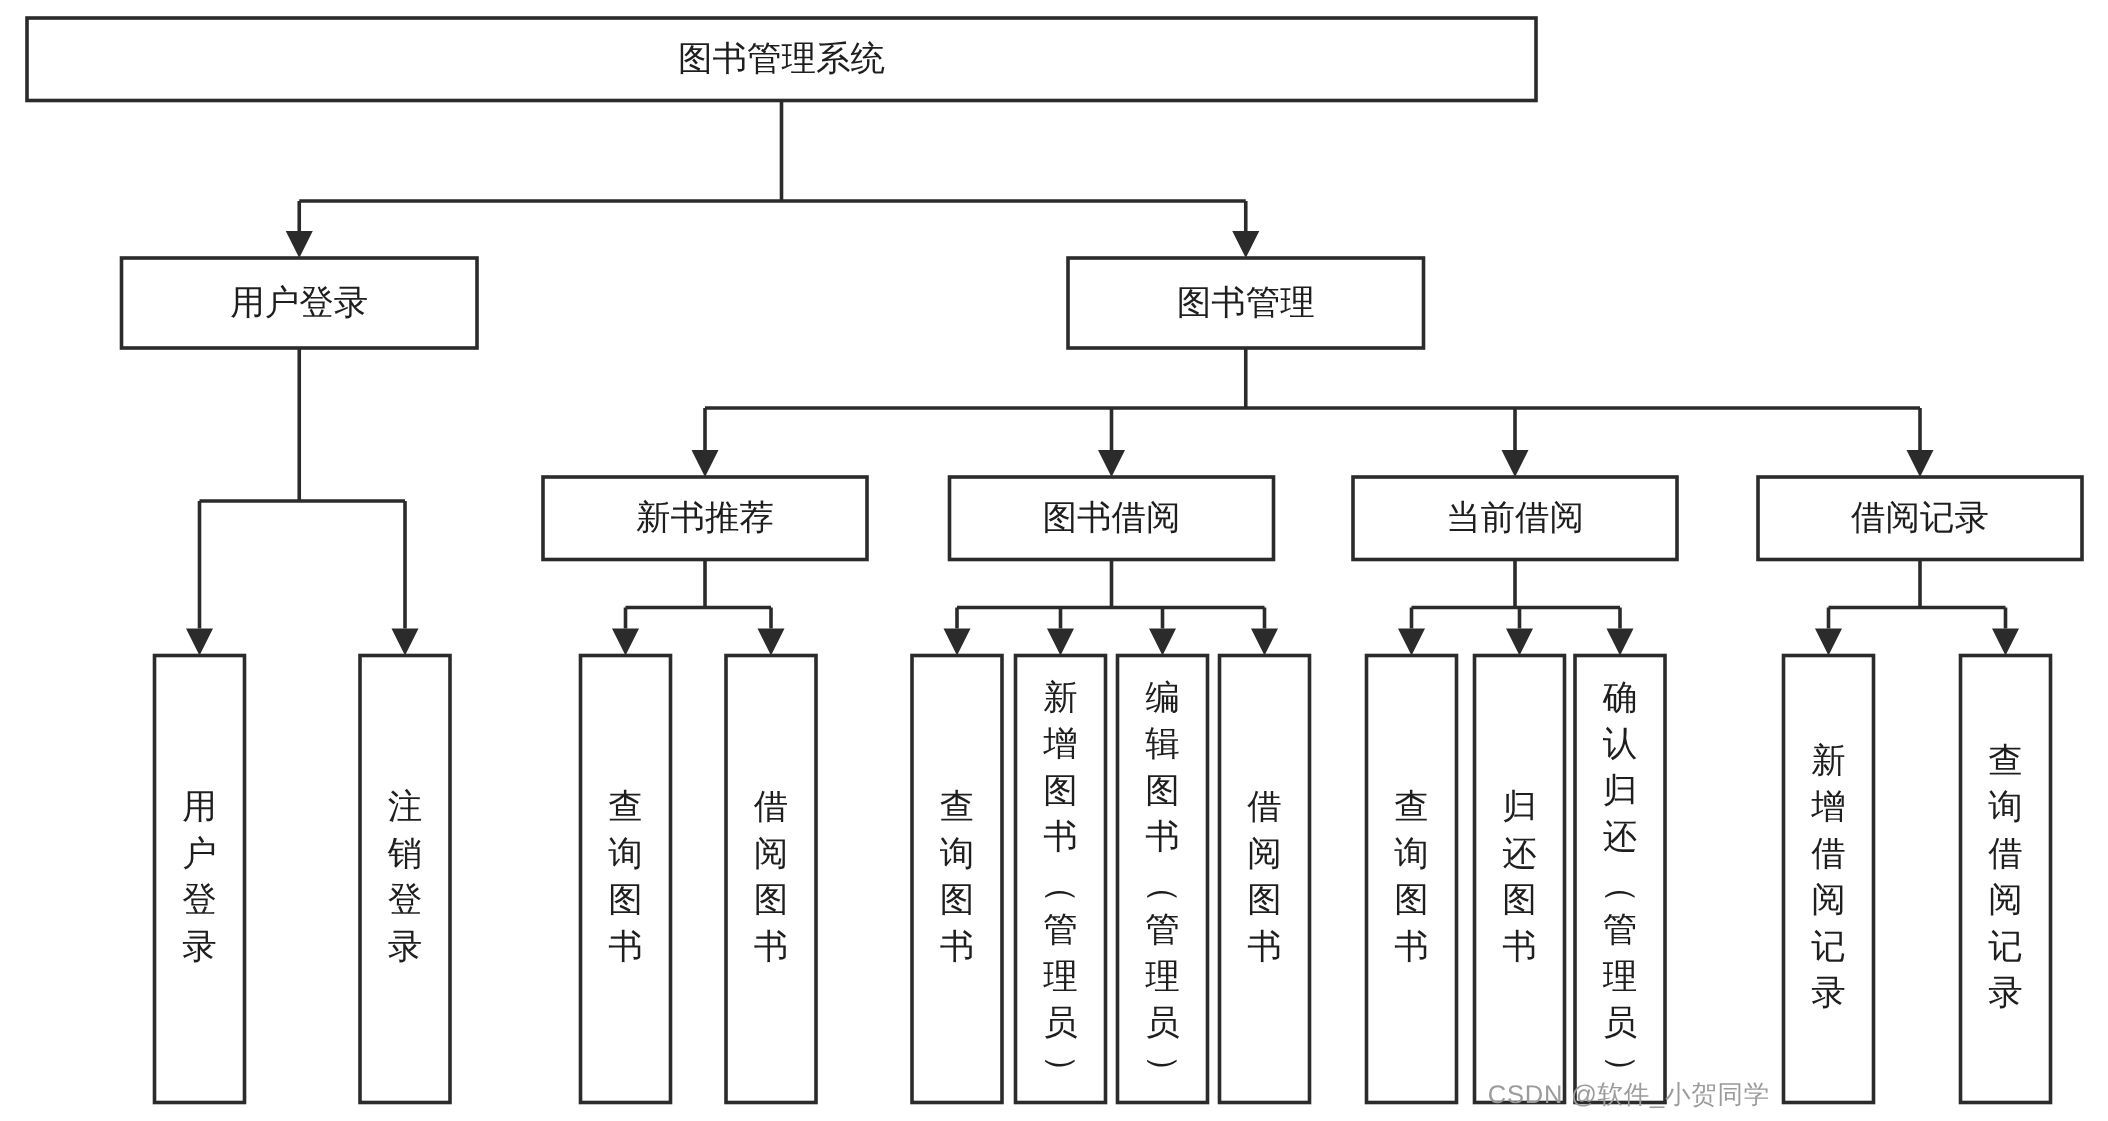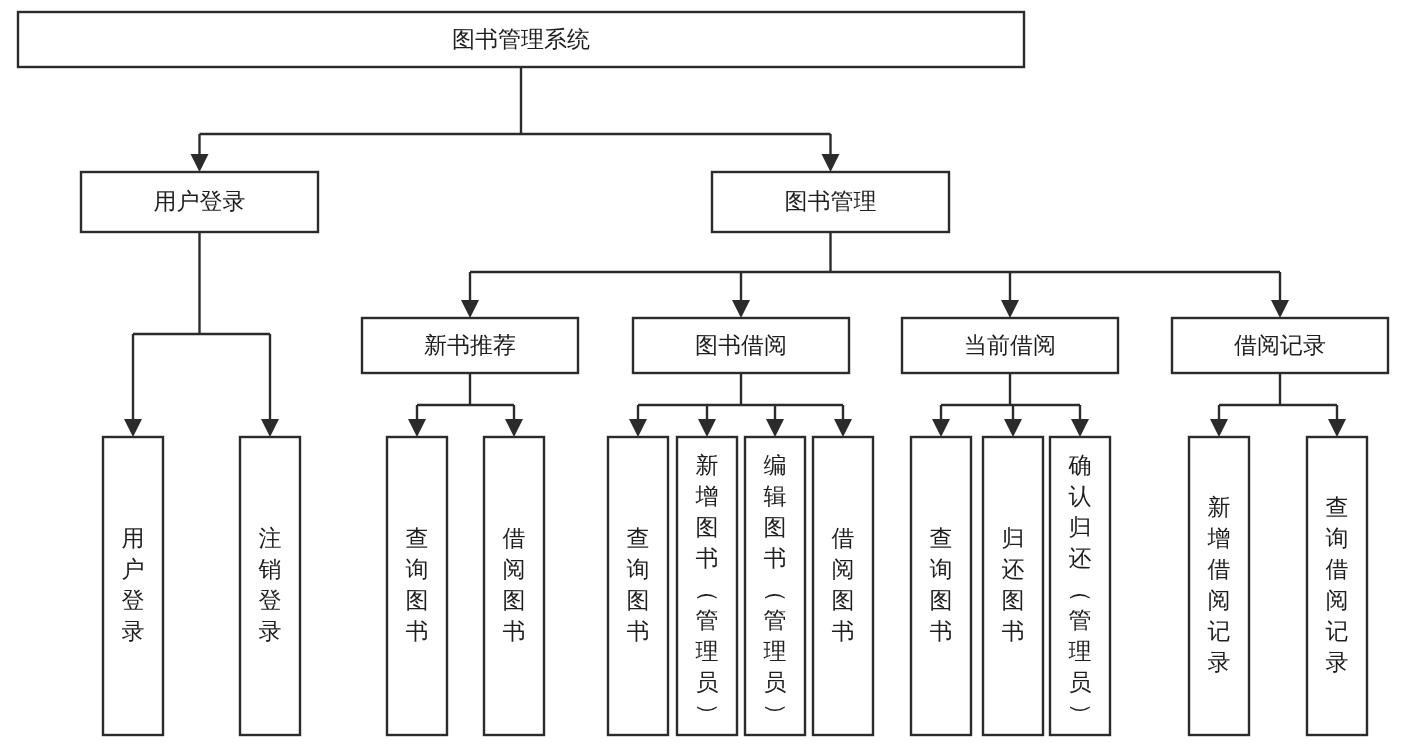--- a/index.html
+++ b/index.html
@@ -260,13 +260,14 @@
           <text x="1337" y="508.5" class="vlabel">查</text>
           <text x="1337" y="539.5" class="vlabel">询</text>
           <text x="1337" y="570.5" class="vlabel">借</text>
           <text x="1337" y="601.5" class="vlabel">阅</text>
           <text x="1337" y="632.5" class="vlabel">记</text>
           <text x="1337" y="663.5" class="vlabel">录</text>
         </g>
       </g>
   </svg>
 
+  <div class="watermark">CSDN @软件_小贺同学</div>
 </div>
 
 </body></html>

